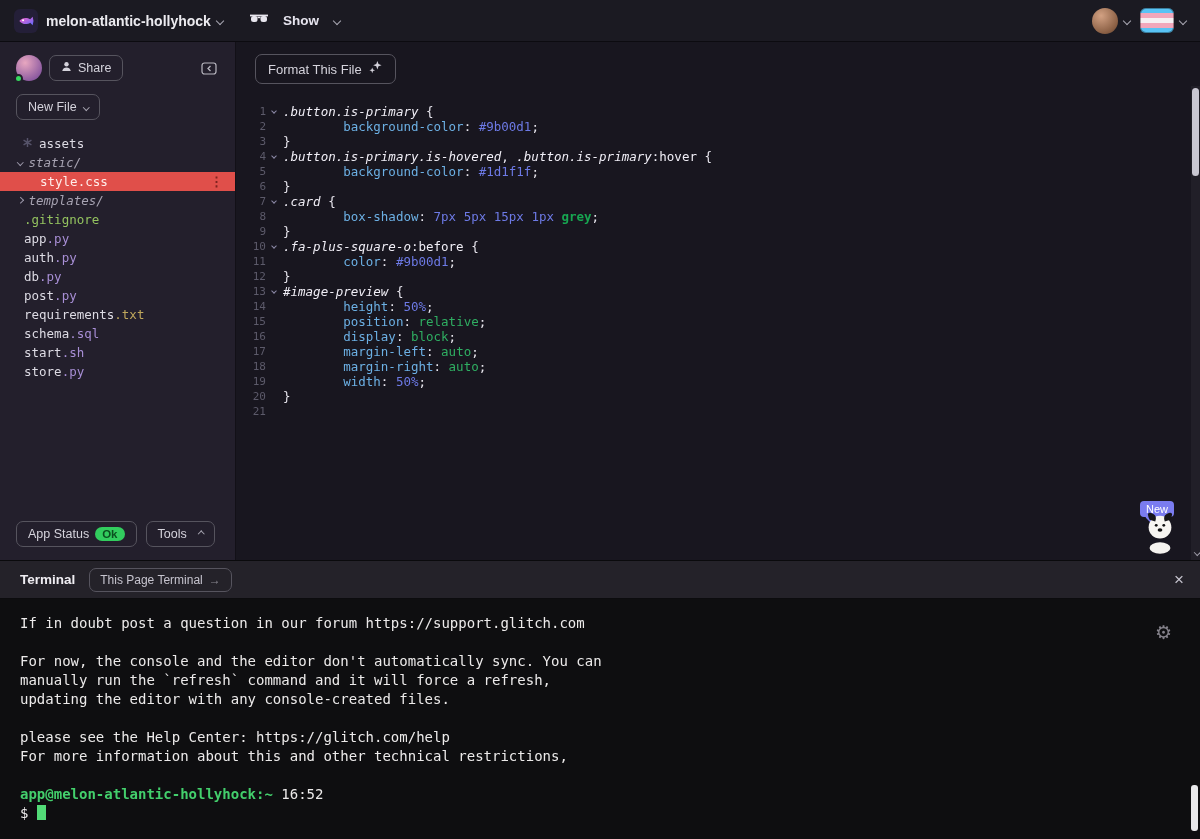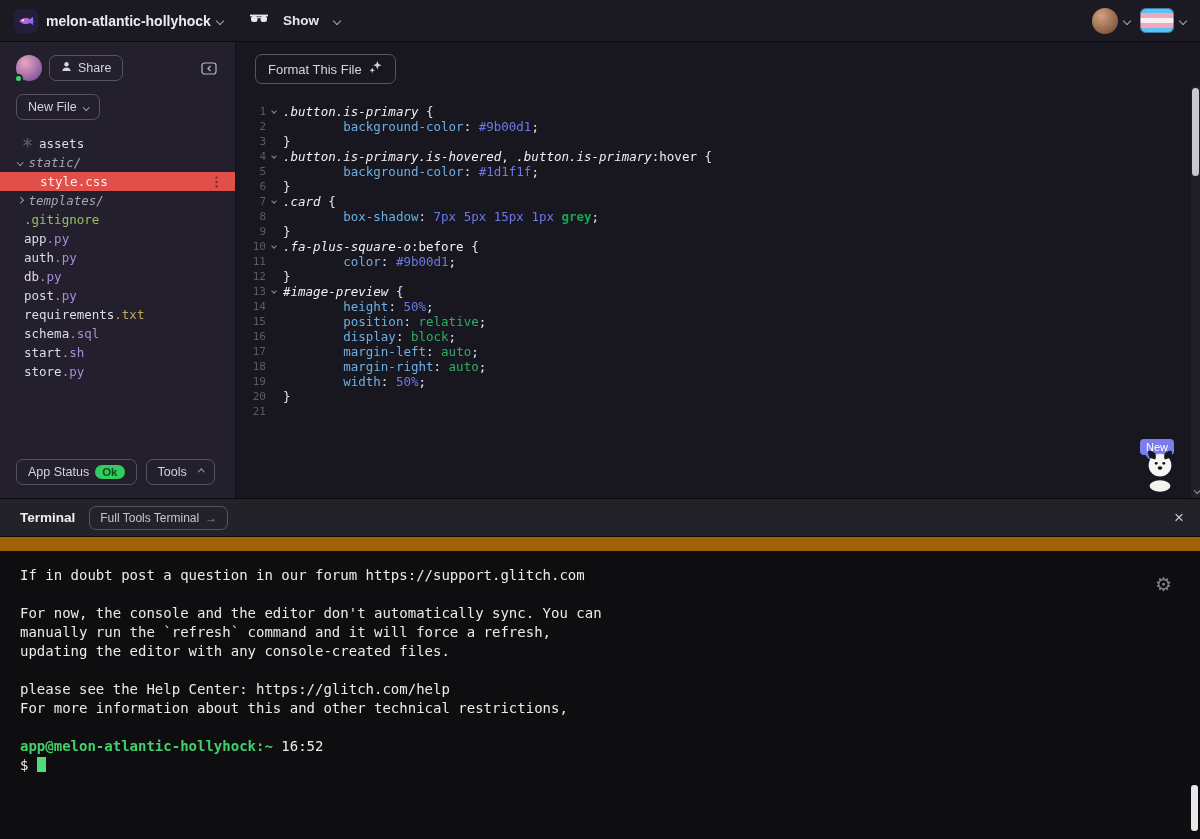--- a/index.html
+++ b/index.html
@@ -1,18 +1,18 @@
 <!DOCTYPE html>
 <html><head>
 <meta charset="utf-8">
 <style>
   * { box-sizing: border-box; margin: 0; padding: 0; }
   html,body { background:#000; }
   body { font-family: "Liberation Sans", sans-serif; }
-  .app { width:1200px; height:839px; display:flex; flex-direction:column; background:#a16207; overflow:hidden; position:relative; }
+  .app { width:1200px; height:839px; display:flex; flex-direction:column; background:#f97316; overflow:hidden; position:relative; }
 
   
   .chev { display:inline-block; width:6px; height:6px; border-right:1.6px solid currentColor; border-bottom:1.6px solid currentColor; transform:rotate(45deg); margin-left:6px; vertical-align:2px; color:#a8a6b2; }
   .chev.right { transform:rotate(-45deg); }
   .chev.up { transform:rotate(-135deg); vertical-align:-2px; }
   .chev.small { width:4.5px; height:4.5px; border-width:1.4px; }
 
   
   .topbar { height:42px; flex:none; background:#1b1a22; display:flex; align-items:center; padding:0 14px; border-bottom:1px solid #0c0b10; }
   .proj { display:flex; align-items:center; cursor:pointer; }
@@ -74,21 +74,21 @@
   .helper { position:absolute; right:20px; bottom:0; width:48px; height:72px; }
   .new-badge { position:absolute; right:6px; top:13px; background:#7a7cf0; color:#fff; font-size:11px; padding:2px 6px; border-radius:4px; }
   .new-badge::after { content:""; position:absolute; left:7px; bottom:-4px; width:7px; height:7px; background:#7a7cf0; transform:rotate(45deg); }
   .dog { position:absolute; right:2px; bottom:2px; }
 
   .scroll-track { position:absolute; right:0; top:44px; bottom:0; width:9px; background:#211f28; }
   .scroll-thumb { position:absolute; top:2px; right:1px; width:7px; height:88px; background:#c9c7d2; border-radius:4px; }
   .scroll-down { position:absolute; bottom:6px; right:1px; color:#9b99a5; margin:0; }
 
   
-  .terminal { height:341px; flex:none; display:flex; flex-direction:column; border-top:1px solid #0a0a0c;gap:14px; }
+  .terminal { height:279px; flex:none; display:flex; flex-direction:column; border-top:1px solid #0a0a0c; }
   .term-header { height:38px; flex:none; background:#242229; display:flex; align-items:center; padding:0 16px; gap:14px; border-bottom:1px solid #0c0c0e; }
   .term-title { color:#efedf2; font-weight:bold; font-size:13.5px; margin-left:4px; }
   .fullpage-btn { font-size:12px; padding:4px 10px; color:#c6c4ce; }
   .fullpage-btn .arr { color:#8a8892; }
   .term-close { margin-left:auto; background:none; border:none; color:#c6c4ce; font-size:17px; cursor:pointer; line-height:1; }
   .term-body { flex:1; background:#0e0e10; position:relative; padding:15px 20px 0; overflow:hidden; font-family:"DejaVu Sans Mono", monospace; }
   .term-line { height:19px; font-size:14px; line-height:19px; color:#eceaea; white-space:pre; }
   .prompt { color:#43cf6c; font-weight:bold; }
   .cursor { display:inline-block; width:9px; height:15px; background:#52db77; vertical-align:-2px; }
   .term-gear { position:absolute; top:22px; right:28px; font-size:19px; color:#85828b; cursor:pointer; font-family:"DejaVu Sans", sans-serif; }
@@ -256,21 +256,21 @@
         <div class="scroll-thumb"></div>
         <i class="chev small scroll-down"></i>
       </div>
     </section>
   </div>
 
   <section class="terminal">
     <div class="term-header">
       <span class="term-title">Terminal</span>
       <button class="pill fullpage-btn">
-        <span>Full Tools Terminal</span>
+        <span>This Page Terminal</span>
         <span class="arr">→</span>
       </button>
       <button class="term-close">×</button>
     </div>
     <div class="term-body">
       <div class="term-out">
           <div class="term-line">If in doubt post a question in our forum https://support.glitch.com</div>
           <div class="term-line">&nbsp;</div>
           <div class="term-line">For now, the console and the editor don't automatically sync. You can</div>
           <div class="term-line">manually run the `refresh` command and it will force a refresh,</div>

